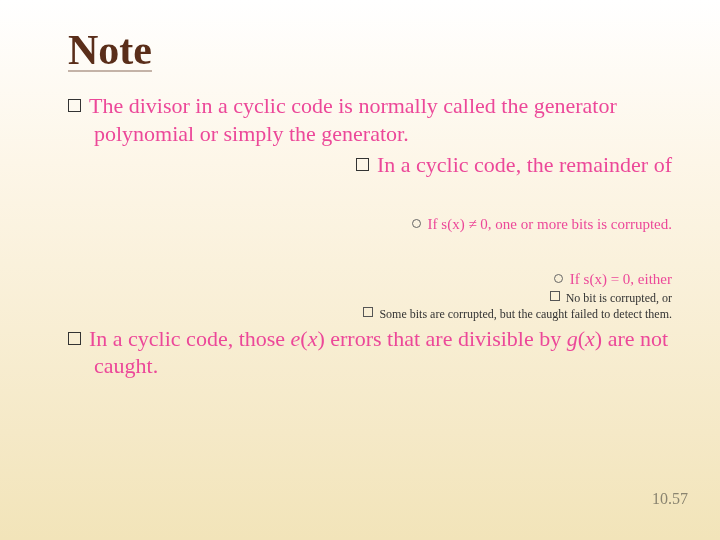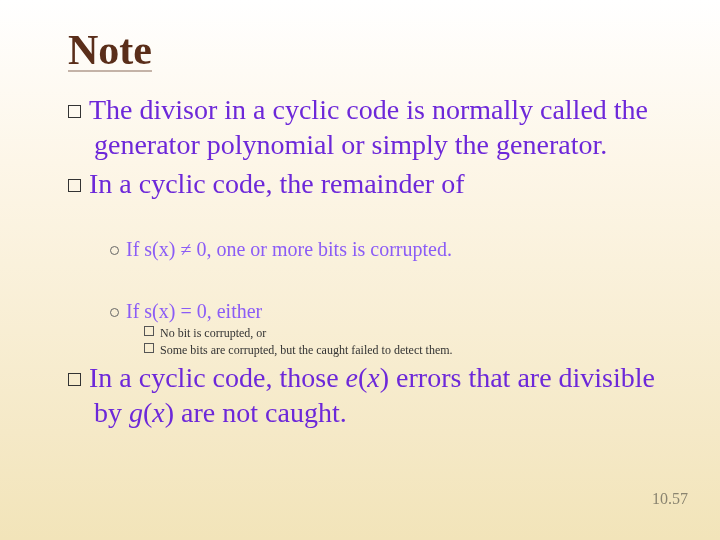--- a/index.html
+++ b/index.html
@@ -20,22 +20,22 @@
     font-weight: 700;
     color: #5a2e1a;
     margin-bottom: 18px;
     font-family: "Palatino Linotype", Georgia, serif;
     text-decoration: underline;
     text-decoration-color: rgba(90,46,26,0.35);
     text-decoration-thickness: 2px;
     text-underline-offset: 6px;
   }
   .l1 {
-    font-size: 28px;
-    color: #6d28d9;
+    font-size: 22px;
+    color: #ec4899;
     line-height: 1.25;
     margin-bottom: 4px;
     padding-left: 26px;
     text-indent: -26px;
   }
   .l1 .box {
     display: inline-block;
     width: 13px; height: 13px;
     border: 1.5px solid #333;
     margin-right: 8px;
@@ -43,22 +43,22 @@
   }
   .formula {
     font-size: 22px;
     color: #1a1a1a;
     padding-left: 26px;
     margin-bottom: 4px;
   }
   .formula i, .l1 i { font-style: italic; }
   .formula sup, .l1 sup { font-size: 0.68em; vertical-align: super; line-height: 0; }
   .l2 {
-    font-size: 20px;
-    color: #8b5cf6;
+    font-size: 15px;
+    color: #ec4899;
     line-height: 1.28;
     padding-left: 60px;
     text-indent: -18px;
     margin-bottom: 2px;
     margin-top: 36px;
   }
   .l2 .ring {
     display: inline-block;
     width: 9px; height: 9px;
     border: 1.5px solid #666;
@@ -74,21 +74,21 @@
     text-indent: -18px;
     margin-bottom: 1px;
   }
   .l3 .sqs {
     display: inline-block;
     width: 10px; height: 10px;
     border: 1.5px solid #555;
     margin-right: 6px;
     vertical-align: 1px;
   }
-  .block2 { margin-top: 4px; margin-bottom: 2px; }
+  .block2 { margin-top: 4px; margin-bottom: 2px; text-align: right; }
   .block3 { }
   .footer {
     position: absolute;
     right: 32px;
     bottom: 32px;
     font-size: 16px;
     color: #8a8470;
     font-family: "Palatino Linotype", Georgia, serif;
   }
 </style>

